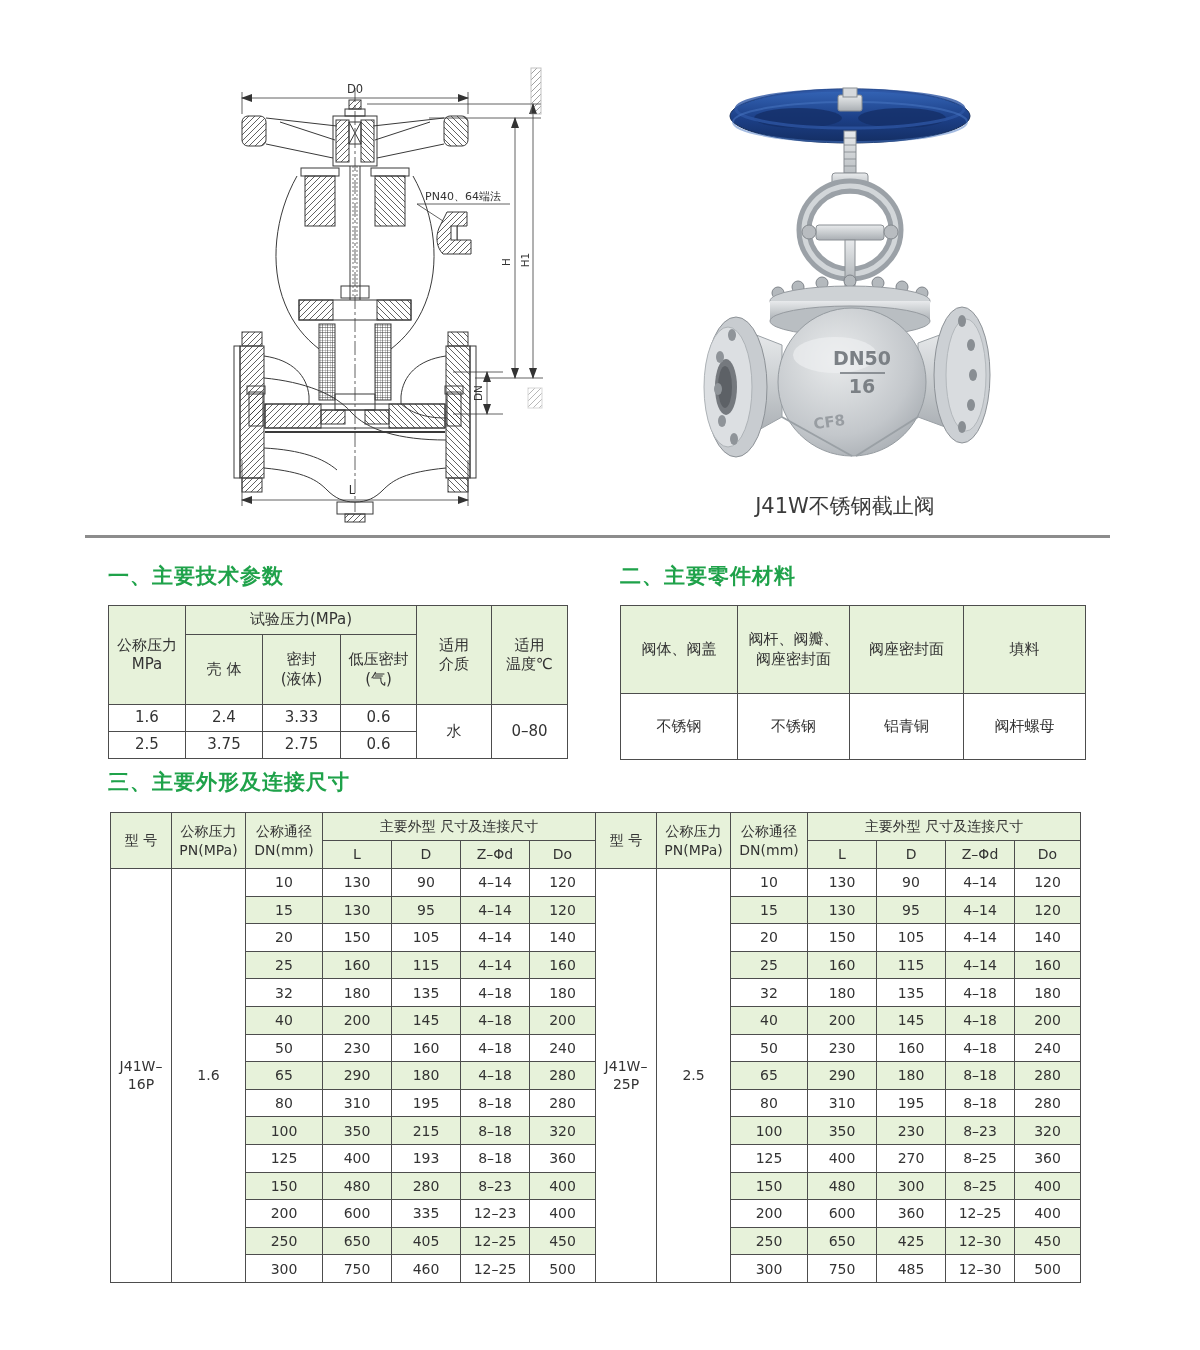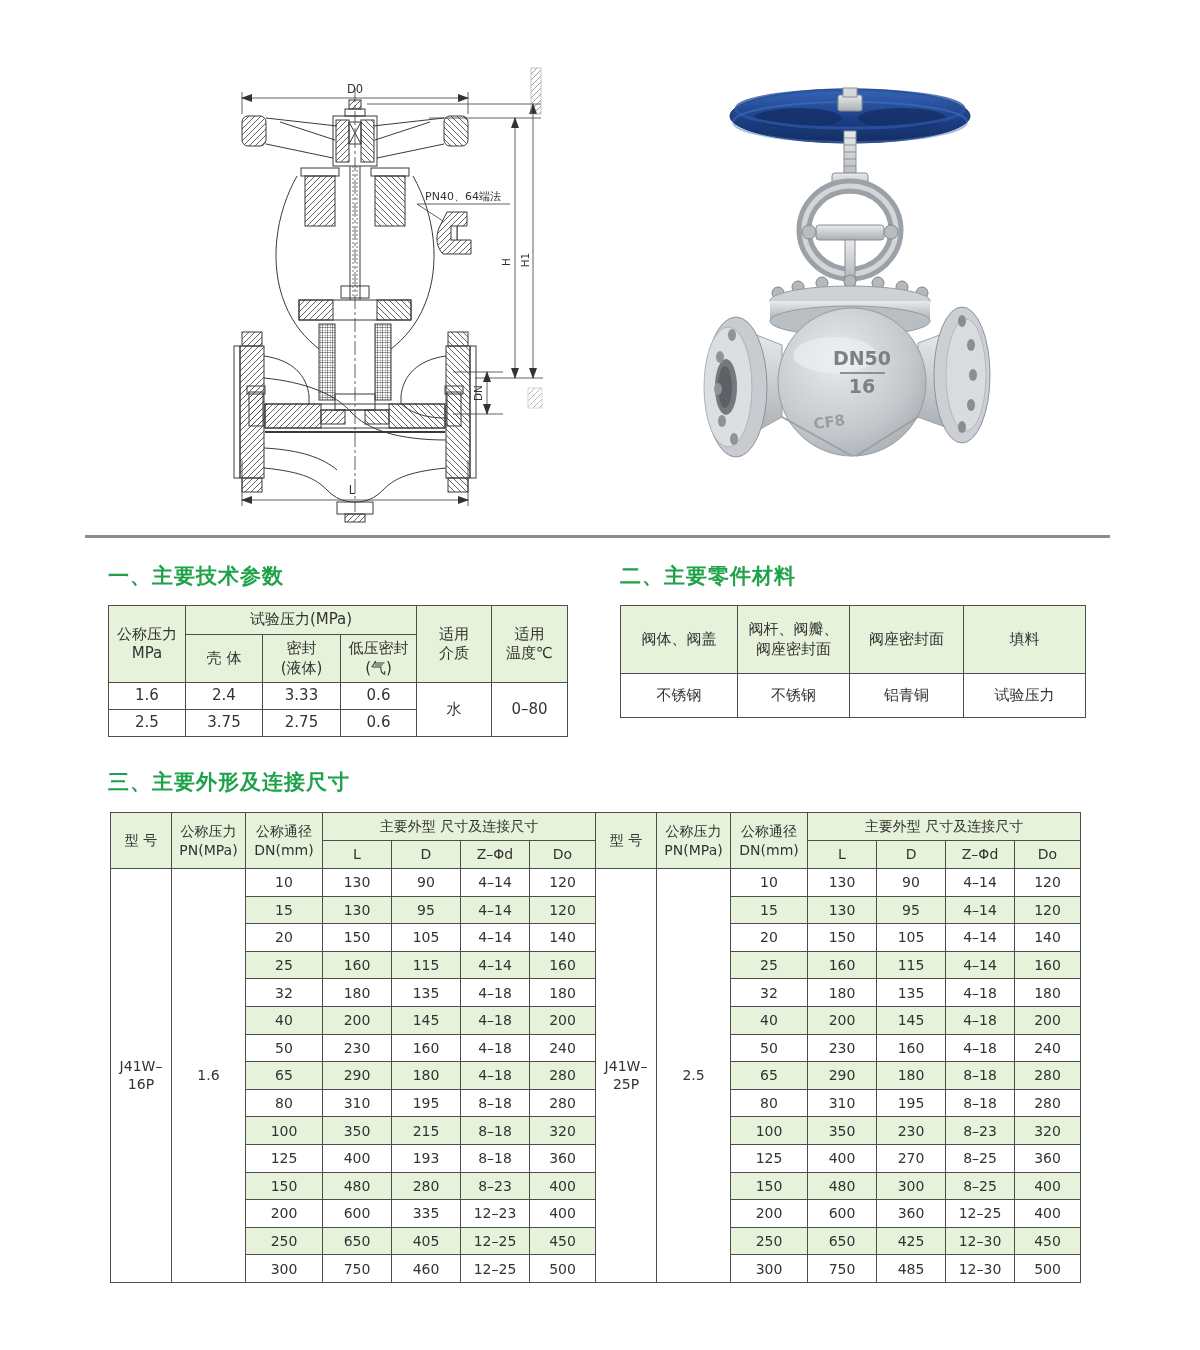--- a/index.html
+++ b/index.html
@@ -10,26 +10,26 @@
   .sec-title{position:absolute;font-size:21px;font-weight:bold;color:#1fa24a;letter-spacing:1px;white-space:nowrap;}
   .caption{position:absolute;left:680px;top:492px;width:330px;text-align:center;
            font-size:21px;color:#3b3b3b;}
   .divider{position:absolute;left:85px;top:535px;width:1025px;height:3px;background:#8c8c8c;}
   table.tbl{border-collapse:collapse;table-layout:fixed;position:absolute;text-align:center;color:#333;}
   table.tbl td{border:1px solid #4d4d4d;padding:0 2px;vertical-align:middle;line-height:1.3;}
   .hdr td{background:#e7f2da;}
   .pre{white-space:pre-line;}
   #tech-table{left:108px;top:605px;width:459px;font-size:15px;}
   #tech-table tr:nth-child(1){height:29px;}
-  #tech-table tr:nth-child(2){height:48px;}
+  #tech-table tr:nth-child(2){height:70px;}
   #tech-table tr:nth-child(3){height:27px;}
   #tech-table tr:nth-child(4){height:27px;}
   #mat-table{left:620px;top:605px;width:465px;font-size:15px;}
-  #mat-table tr:nth-child(1){height:68px;}
-  #mat-table tr:nth-child(2){height:44px;}
+  #mat-table tr:nth-child(1){height:88px;}
+  #mat-table tr:nth-child(2){height:66px;}
   #dims-table{left:110px;top:812px;width:970px;font-size:14px;}
   #dims-table thead tr{height:28px;}
   #dims-table tbody tr{height:27.6px;}
   #dims-table td.alt{background:#e7f2da;}
   #dims-table td.model{background:#fff;}
 </style>
 </head>
 <body>
 
 <div id="page">
@@ -266,20 +266,21 @@
     </g>
 
     <g font-weight="bold" fill="#7b8085" text-anchor="middle">
       <text x="182" y="300" font-size="19">DN50</text>
       <line x1="160" y1="308" x2="205" y2="308" stroke="#8b9095" stroke-width="2"></line>
       <text x="182" y="328" font-size="19">16</text>
       <text x="150" y="362" font-size="15" fill="#989da2" transform="rotate(-8 150 362)">CF8</text>
     </g>
   </svg>
 
+  <div class="caption">J41W不锈钢截止阀</div>
 
   <div class="divider"></div>
 
   <div class="sec-title" style="left:108px;top:562px;text-align:right;">一、主要技术参数</div>
 
   <table class="tbl" id="tech-table">
     <colgroup>
         <col style="width:77px">
         <col style="width:77px">
         <col style="width:78px">
@@ -335,21 +336,21 @@
       <td class="pre">阀体、阀盖</td>
       <td class="pre">阀杆、阀瓣、
 阀座密封面</td>
       <td class="pre">阀座密封面</td>
       <td class="pre">填料</td>
     </tr>
     <tr>
       <td>不锈钢</td>
       <td>不锈钢</td>
       <td>铝青铜</td>
-      <td>试验压力</td>
+      <td>阀杆螺母</td>
     </tr>
   </tbody>
     </table>
 
   <div class="sec-title" style="left:108px;top:768px;text-align:center;">三、主要外形及连接尺寸</div>
 
   <table class="tbl" id="dims-table">
     <colgroup>
       <col style="width:61px">
         <col style="width:74px">

